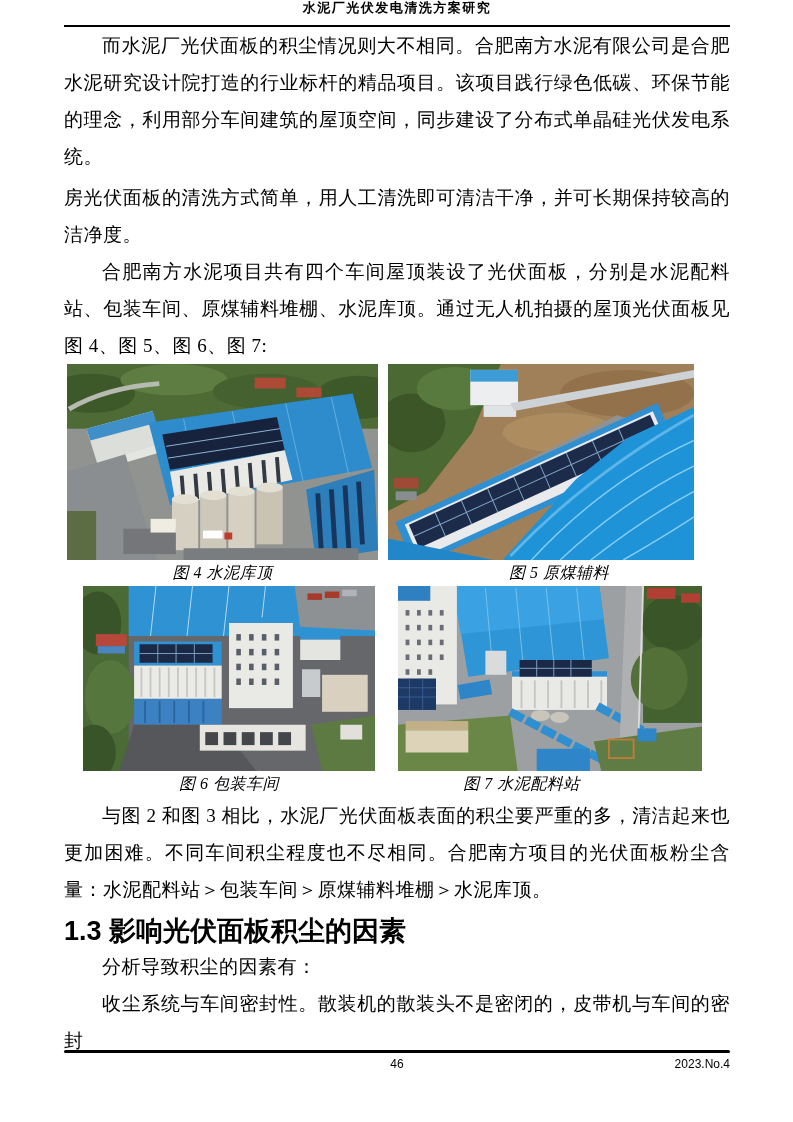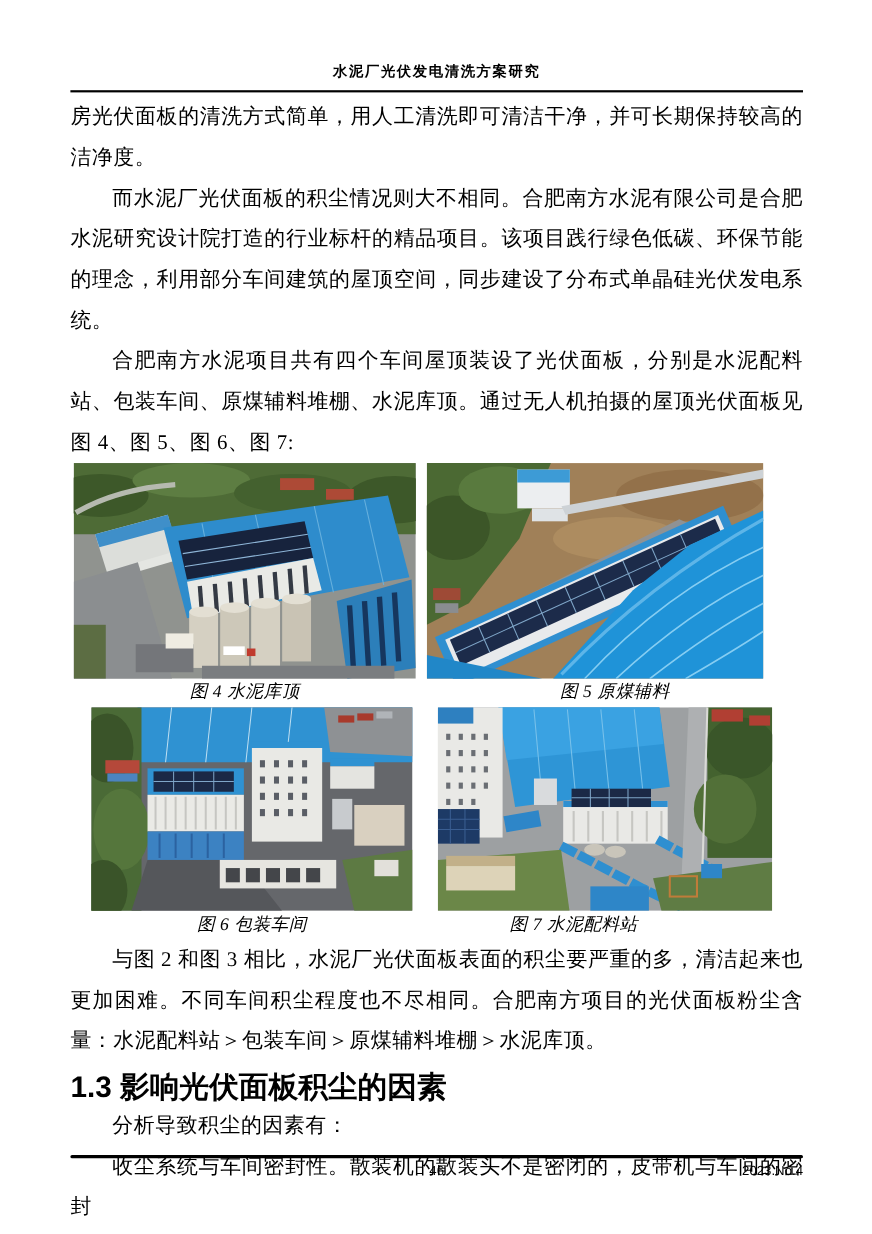--- a/index.html
+++ b/index.html
@@ -8,21 +8,20 @@
     width:793px; height:1122px;
     background:#ffffff;
     font-family:"Liberation Serif","DejaVu Serif",serif;
     color:#000;
     overflow:hidden;
   }
   .content {
     position:absolute; left:64px; top:0; width:666px;
   }
   .header-title {
-    padding-top:57px;
     text-align:center;
     font-size:13px;
     letter-spacing:1.5px;
     line-height:16px;
     font-weight:bold;
   }
   .header-rule {
     margin-top:9px;
     height:2px;
     background:#000;
@@ -79,22 +78,22 @@
 </style>
 </head>
 <body>
 
 <div class="page">
   <div class="content">
 
     <div class="header-title">水泥厂光伏发电清洗方案研究</div>
     <div class="header-rule"></div>
 
+    <p class="body-text indent">而水泥厂光伏面板的积尘情况则大不相同。合肥南方水泥有限公司是合肥水泥研究设计院打造的行业标杆的精品项目。该项目践行绿色低碳、环保节能的理念，利用部分车间建筑的屋顶空间，同步建设了分布式单晶硅光伏发电系统。</p>
     <p class="body-text first">房光伏面板的清洗方式简单，用人工清洗即可清洁干净，并可长期保持较高的洁净度。</p>
-    <p class="body-text indent">而水泥厂光伏面板的积尘情况则大不相同。合肥南方水泥有限公司是合肥水泥研究设计院打造的行业标杆的精品项目。该项目践行绿色低碳、环保节能的理念，利用部分车间建筑的屋顶空间，同步建设了分布式单晶硅光伏发电系统。</p>
     <p class="body-text indent">合肥南方水泥项目共有四个车间屋顶装设了光伏面板，分别是水泥配料站、包装车间、原煤辅料堆棚、水泥库顶。通过无人机拍摄的屋顶光伏面板见图 4、图 5、图 6、图 7:</p>
 
     <div class="figure-row">
       <figure class="fig1">
         <svg viewBox="0 0 320 200" preserveAspectRatio="none" xmlns="http://www.w3.org/2000/svg">
           <rect width="320" height="200" fill="#90938f"></rect>
           <rect width="320" height="66" fill="#4e6b36"></rect>
           <ellipse cx="25" cy="30" rx="45" ry="20" fill="#3d5829"></ellipse>
           <ellipse cx="110" cy="16" rx="55" ry="16" fill="#5d7d42"></ellipse>
           <ellipse cx="205" cy="28" rx="55" ry="18" fill="#44612f"></ellipse>

